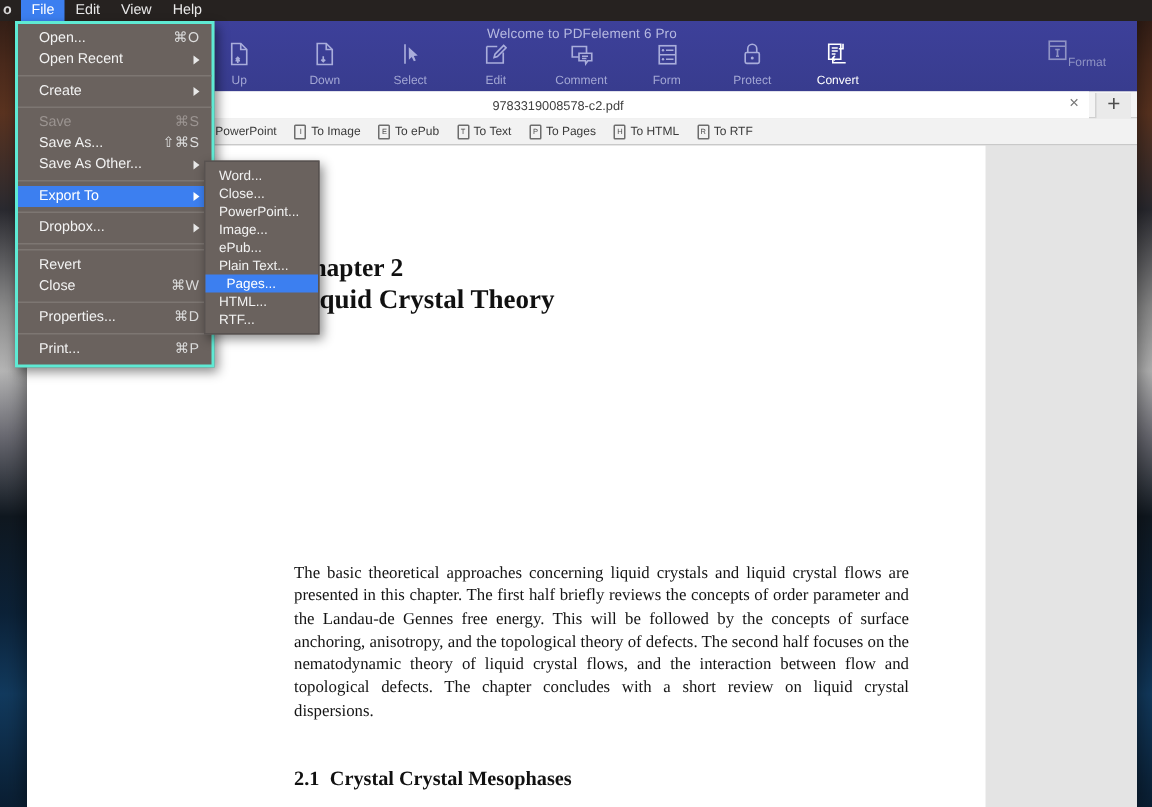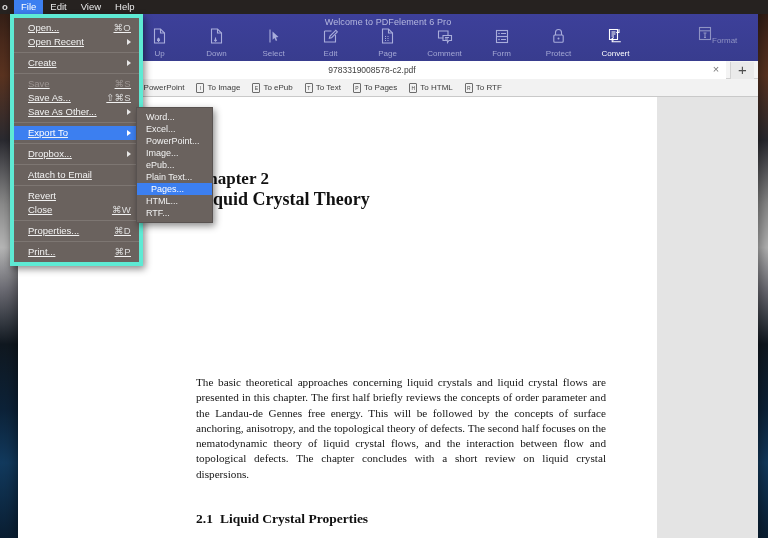--- a/index.html
+++ b/index.html
@@ -141,23 +141,23 @@
   #menubar .mb {
     padding: 0 7px; height: 14px; line-height: 14px; cursor: default;
   }
   #menubar .mb.appname { padding-left: 2px; color: #d8d8d8; font-weight: bold; width: 14px; overflow:hidden;}
   #menubar .mb.open { background: #3c7ff0; color: #fff; }
 
   
   #file-menu {
     position: absolute; left: 10px; top: 14px;
     width: 133px; background: #6a625e;
-    border: 4px solid #5eead4;
+    border: 2px solid #5eead4;
     box-shadow: 2px 3px 7px rgba(0,0,0,.45);
-    padding: 3px 0; color: #f2f2f2; font-size: 9.5px; text-decoration: underline;
+    padding: 3px 0; color: #f2f2f2; font-size: 9.5px;
   }
   .mi {
     position: relative; height: 14px; line-height: 14px;
     padding: 0 8px 0 14px; display: flex; align-items: center;
     white-space: nowrap; cursor: default;
   }
   .mi .lbl { flex: 1; }
   .mi .key { color: #dcdcdc; font-size: 9.5px; letter-spacing: .3px; }
   .mi .arrow {
     width: 0; height: 0;
@@ -234,30 +234,20 @@
       <div class="tool">
         <span class="ic">
           <svg width="15" height="15" viewBox="0 0 15 15">
               <path d="M1.5 2h7M1.5 2v11h11V6"></path>
               <path d="M12.8 1.3L7 7.1l-.6 2.2 2.2-.6 5.8-5.8z"></path>
             </svg>
         </span>
         <span class="lb">Edit</span>
       </div>
 
-      <div class="tool">
-        <span class="ic">
-          <svg width="13" height="16" viewBox="0 0 13 16">
-              <path d="M1.5 1h6l4 4v10h-10z"></path>
-              <path d="M7.5 1v4h4"></path>
-              <path d="M4 8.5h1M6.5 8.5h1M4 10.5h1M6.5 10.5h1M4 12.5h1M6.5 12.5h1"></path>
-            </svg>
-        </span>
-        <span class="lb">Page</span>
-      </div>
 
       <div class="tool">
         <span class="ic">
           <svg width="16" height="15" viewBox="0 0 16 15">
               <path d="M1.5 2h9.5v7h-9.5z"></path>
               <path d="M6 6.5h8.5v5h-2.6l-1.4 2-.2-2H6z" fill="#3b3f8f"></path>
               <path d="M8 8.5h4M8 10h3"></path>
             </svg>
         </span>
         <span class="lb">Comment</span>
@@ -359,21 +349,21 @@
     </div>
   </div>
 
   <div id="doc-area">
     <div id="page">
       <div id="page-inner">
         <div id="chapter-label">Chapter 2</div>
         <div id="chapter-title">Liquid Crystal Theory</div>
         <div id="abstract">The basic theoretical approaches concerning liquid crystals and liquid crystal flows are presented in this chapter. The first half briefly reviews the concepts of order parameter and the Landau-de Gennes free energy. This will be followed by the concepts of surface anchoring, anisotropy, and the topological theory of defects. The second half focuses on the nematodynamic theory of liquid crystal flows, and the interaction between flow and topological defects. The chapter concludes with a short review on liquid crystal dispersions.</div>
         <div id="section-heading">
-          <span class="snum">2.1</span><span>Liquid Crystal Properties</span>
+          <span class="snum">2.1</span><span>Crystal Crystal Mesophases</span>
         </div>
       </div>
     </div>
   </div>
 
 </div>
 
 <div id="menubar">
   <div class="mb appname">o</div>
   <div class="mb open">File</div>
@@ -424,23 +414,20 @@
 
   <div class="msep"></div>
 
   <div class="mi">
     <span class="lbl">Dropbox...</span>
     <span class="arrow"></span>
   </div>
 
   <div class="msep"></div>
 
-  <div class="mi">
-    <span class="lbl">Attach to Email</span>
-  </div>
 
   <div class="msep"></div>
 
   <div class="mi">
     <span class="lbl">Revert</span>
   </div>
   <div class="mi">
     <span class="lbl">Close</span>
     <span class="key">⌘W</span>
   </div>
@@ -456,21 +443,21 @@
 
   <div class="mi">
     <span class="lbl">Print...</span>
     <span class="key">⌘P</span>
   </div>
 
 </div>
 
 <div id="export-submenu">
   <div class="smi">Word...</div>
-  <div class="smi">Excel...</div>
+  <div class="smi">Close...</div>
   <div class="smi">PowerPoint...</div>
   <div class="smi">Image...</div>
   <div class="smi">ePub...</div>
   <div class="smi">Plain Text...</div>
   <div class="smi sel">Pages...</div>
   <div class="smi">HTML...</div>
   <div class="smi">RTF...</div>
 </div>
 
 </body></html>

